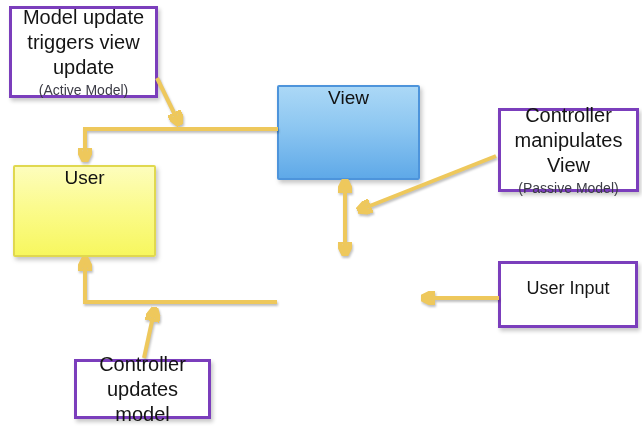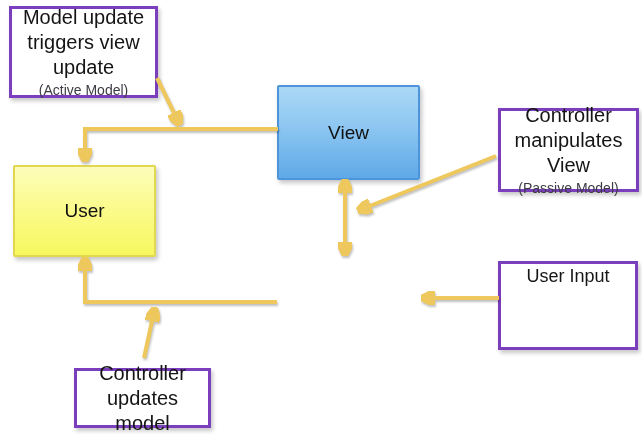--- a/index.html
+++ b/index.html
@@ -19,21 +19,21 @@
     fill:none;
     stroke:#EEC85C;
     stroke-width:4;
     stroke-linejoin:miter;
     stroke-linecap:butt;
     filter:drop-shadow(1.5px 2px 1px rgba(0,0,0,0.25));
   }
   
   .node{
     position:absolute;z-index:4;
-    display:flex;align-items:center;justify-content:center;
+    display:flex;align-items:flex-start;justify-content:center;
     font-size:19px;color:#111;
     border-radius:2px;
     box-shadow:2px 3px 4px rgba(90,90,90,0.35);
   }
   .node-view{
     left:277px;top:85px;width:139px;height:91px;
     background:linear-gradient(to bottom,#ABD8F6 0%,#8CC6F1 45%,#5FA9E8 100%);
     border:2px solid #4D94DB;
   }
   .node-model{
@@ -54,22 +54,22 @@
     box-shadow:2px 3px 4px rgba(0,0,0,0.22);
     display:flex;flex-direction:column;align-items:center;justify-content:center;
     text-align:center;color:#151515;
     box-sizing:border-box;
     padding:2px 4px;
   }
   .callout-text{font-size:20px;line-height:1.25;}
   .callout-note{font-size:14px;line-height:1.3;color:#3C3C46;margin-top:1px;}
   .co-model-update{left:9px;top:6px;width:149px;height:92px;}
   .co-manipulates{left:498px;top:108px;width:141px;height:84px;}
-  .co-user-input{left:498px;top:261px;width:140px;height:89px;justify-content:flex-start;padding-top:2px;}
-  .co-ctrl-updates{left:74px;top:368px;width:137px;height:60px;text-align:center;}
+  .co-user-input{left:498px;top:261px;width:140px;height:67px;justify-content:flex-start;padding-top:14px;}
+  .co-ctrl-updates{left:74px;top:359px;width:137px;height:60px;text-align:center;}
   .ui-title{font-size:18px;line-height:1.2;margin-bottom:2px;}
   .ui-bullets{
     list-style:none;margin:0;padding:0 0 0 6px;
     align-self:flex-start;text-align:left;
     font-size:12.5px;line-height:1.45;color:#151515;
   }
   .ui-bullets li::before{content:"• ";}
 </style>
 </head>
 <body>

